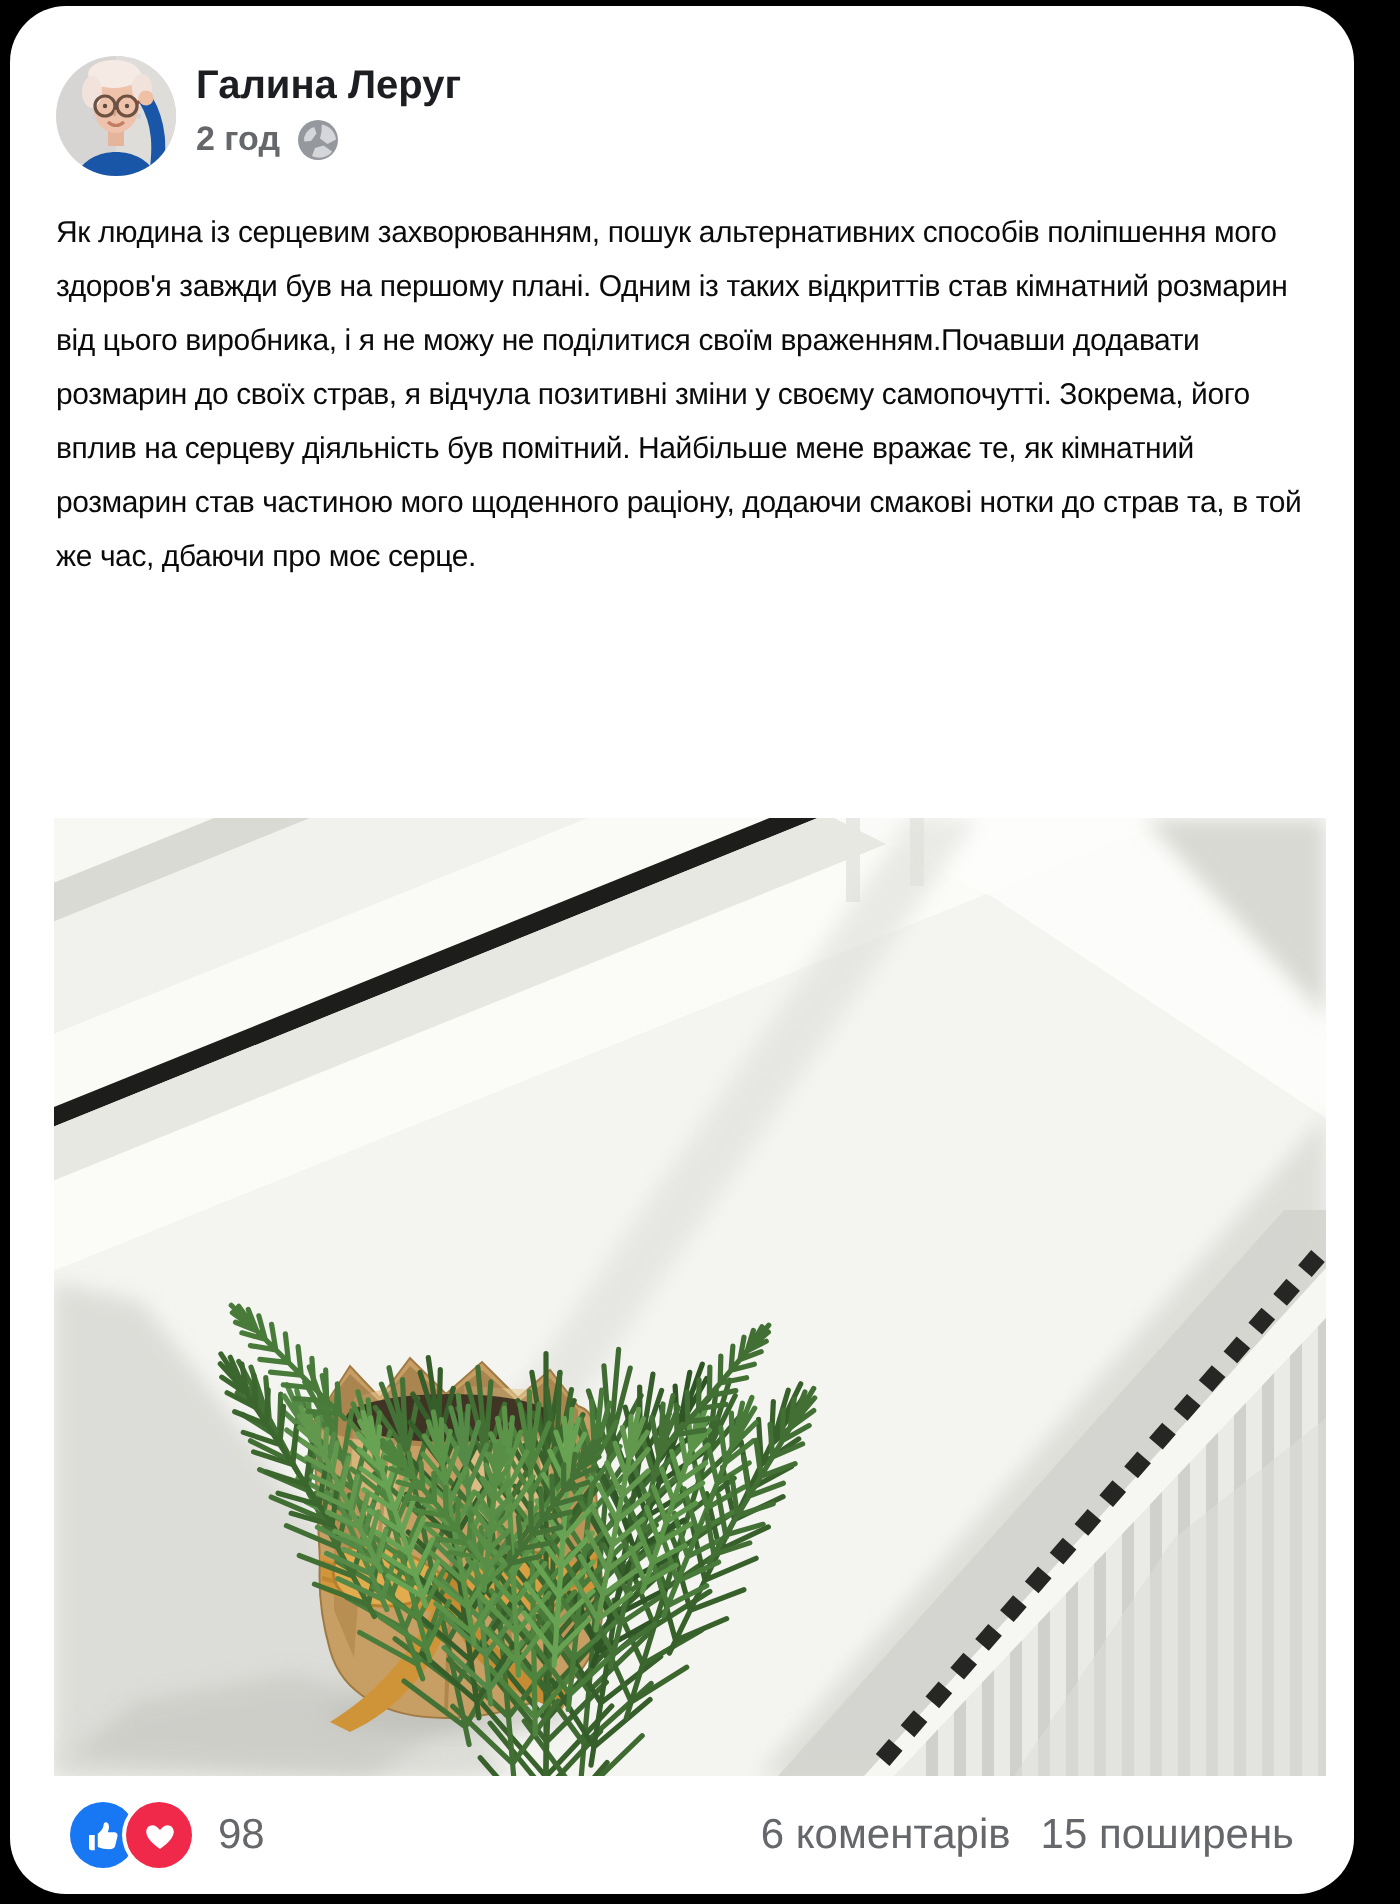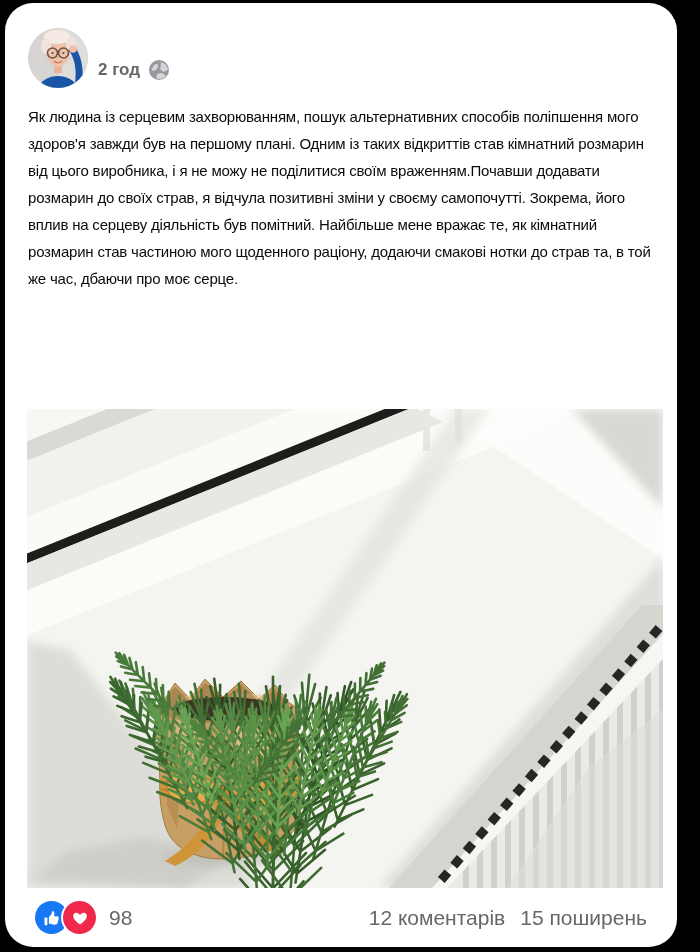--- a/index.html
+++ b/index.html
@@ -79,20 +79,21 @@
       <circle cx="24.5" cy="25" r="1.1" fill="#5a4a42"></circle>
       <circle cx="35.5" cy="25" r="1.1" fill="#5a4a42"></circle>
       <path d="M30,27 L29,30" stroke="#d9a186" stroke-width="1.2" fill="none"></path>
       <path d="M26,33 Q30,36.5 34,33" stroke="#c27d63" stroke-width="1.5" fill="none"></path>
       <circle cx="19" cy="31" r="1.3" fill="#cfd2d6"></circle>
       <circle cx="41.5" cy="30" r="1.3" fill="#cfd2d6"></circle>
       <path d="M50,60 C52,46 52,34 45,22" stroke="#1a56a8" stroke-width="7" fill="none" stroke-linecap="round"></path>
       <circle cx="45" cy="21" r="3.8" fill="#eec0a6"></circle>
     </svg>
   </div>
+  <div class="author">Галина Леруг</div>
   <div class="meta">
     <span>2 год</span>
     <svg class="globe" viewBox="0 0 16 16">
       <defs>
           <clipPath id="gcl">
             <circle cx="8" cy="8" r="8"></circle>
           </clipPath>
         </defs>
       <circle cx="8" cy="8" r="8" fill="#95989d"></circle>
       <g clip-path="url(#gcl)" fill="#d4d6d9">
@@ -250,17 +251,17 @@
         </svg>
       </span>
       <span class="r-icon love">
         <svg viewBox="0 0 16 16" width="20" height="20">
           <path fill="#fff" d="M8 13.2C4.3 10.5 2.5 8.3 2.5 6.3c0-1.5 1.1-2.6 2.5-2.6 1 0 2 .6 3 1.9 1-1.3 2-1.9 3-1.9 1.4 0 2.5 1.1 2.5 2.6 0 2-1.8 4.2-5.5 6.9z"></path>
         </svg>
       </span>
     </div>
     <span class="count">98</span>
     <span class="spacer"></span>
-    <span class="comments">12 коментарів</span>
+    <span class="comments">6 коментарів</span>
     <span class="shares">15 поширень</span>
   </div>
 
 </div>
 
 </body></html>

